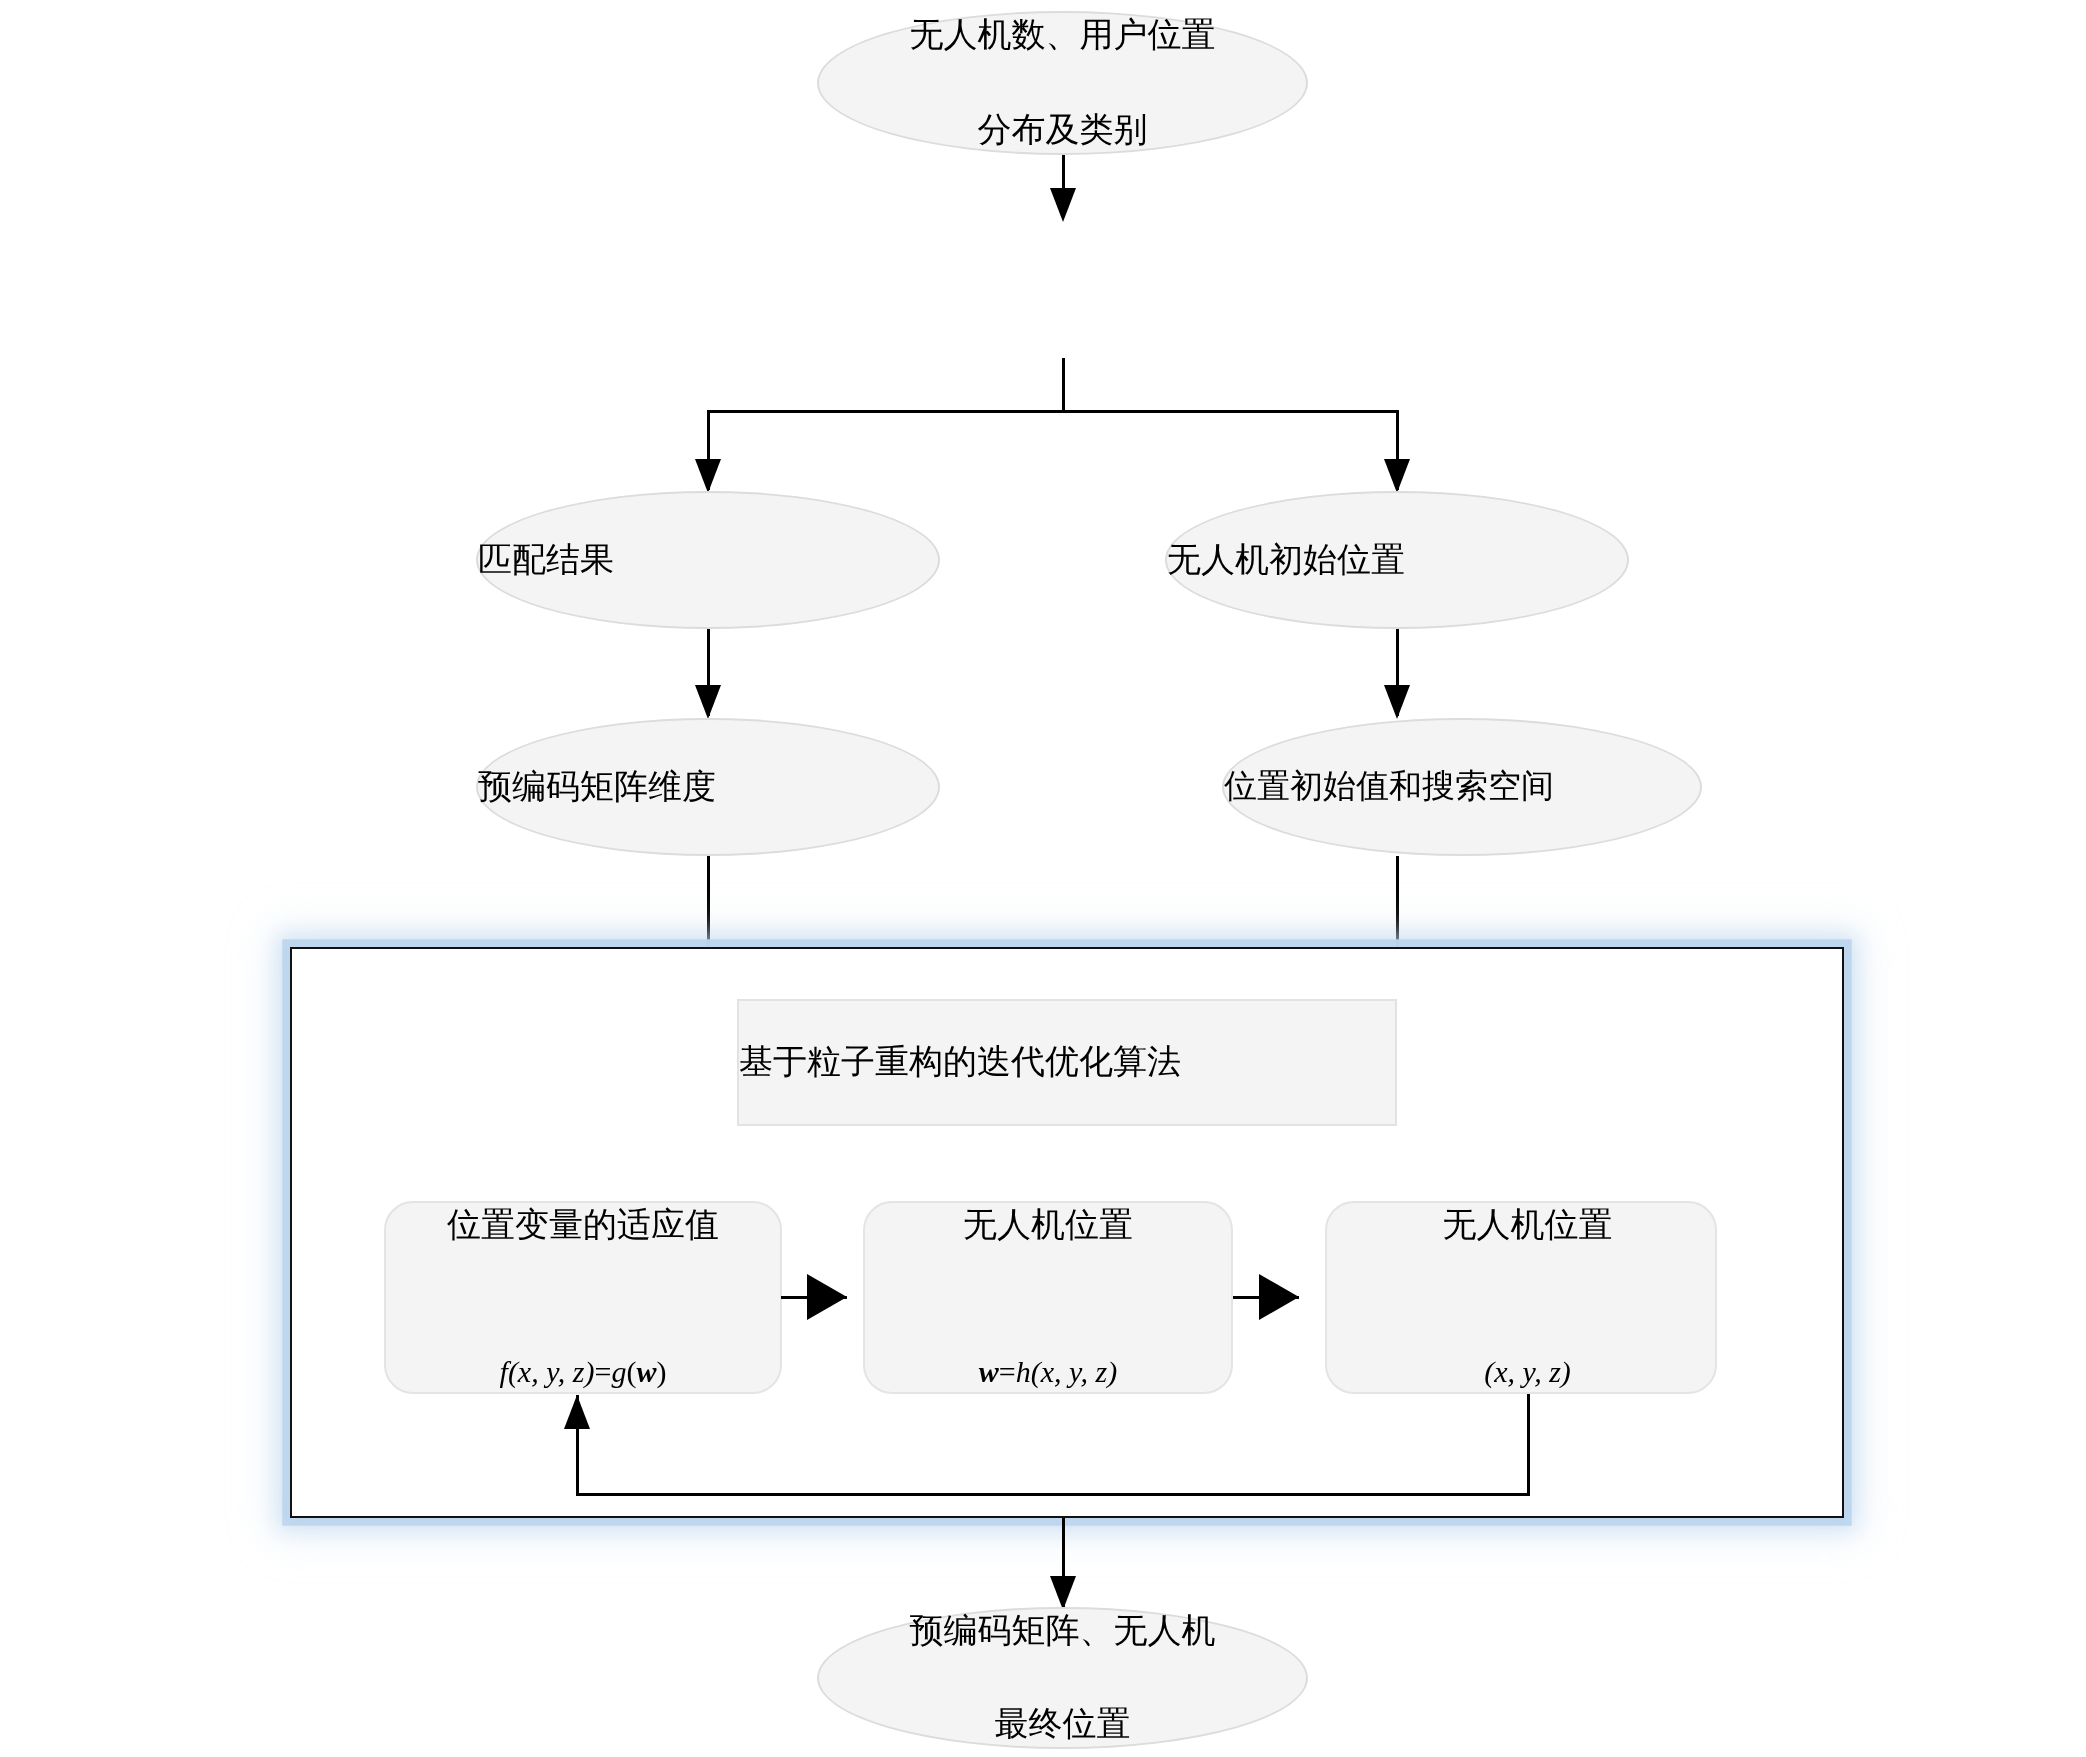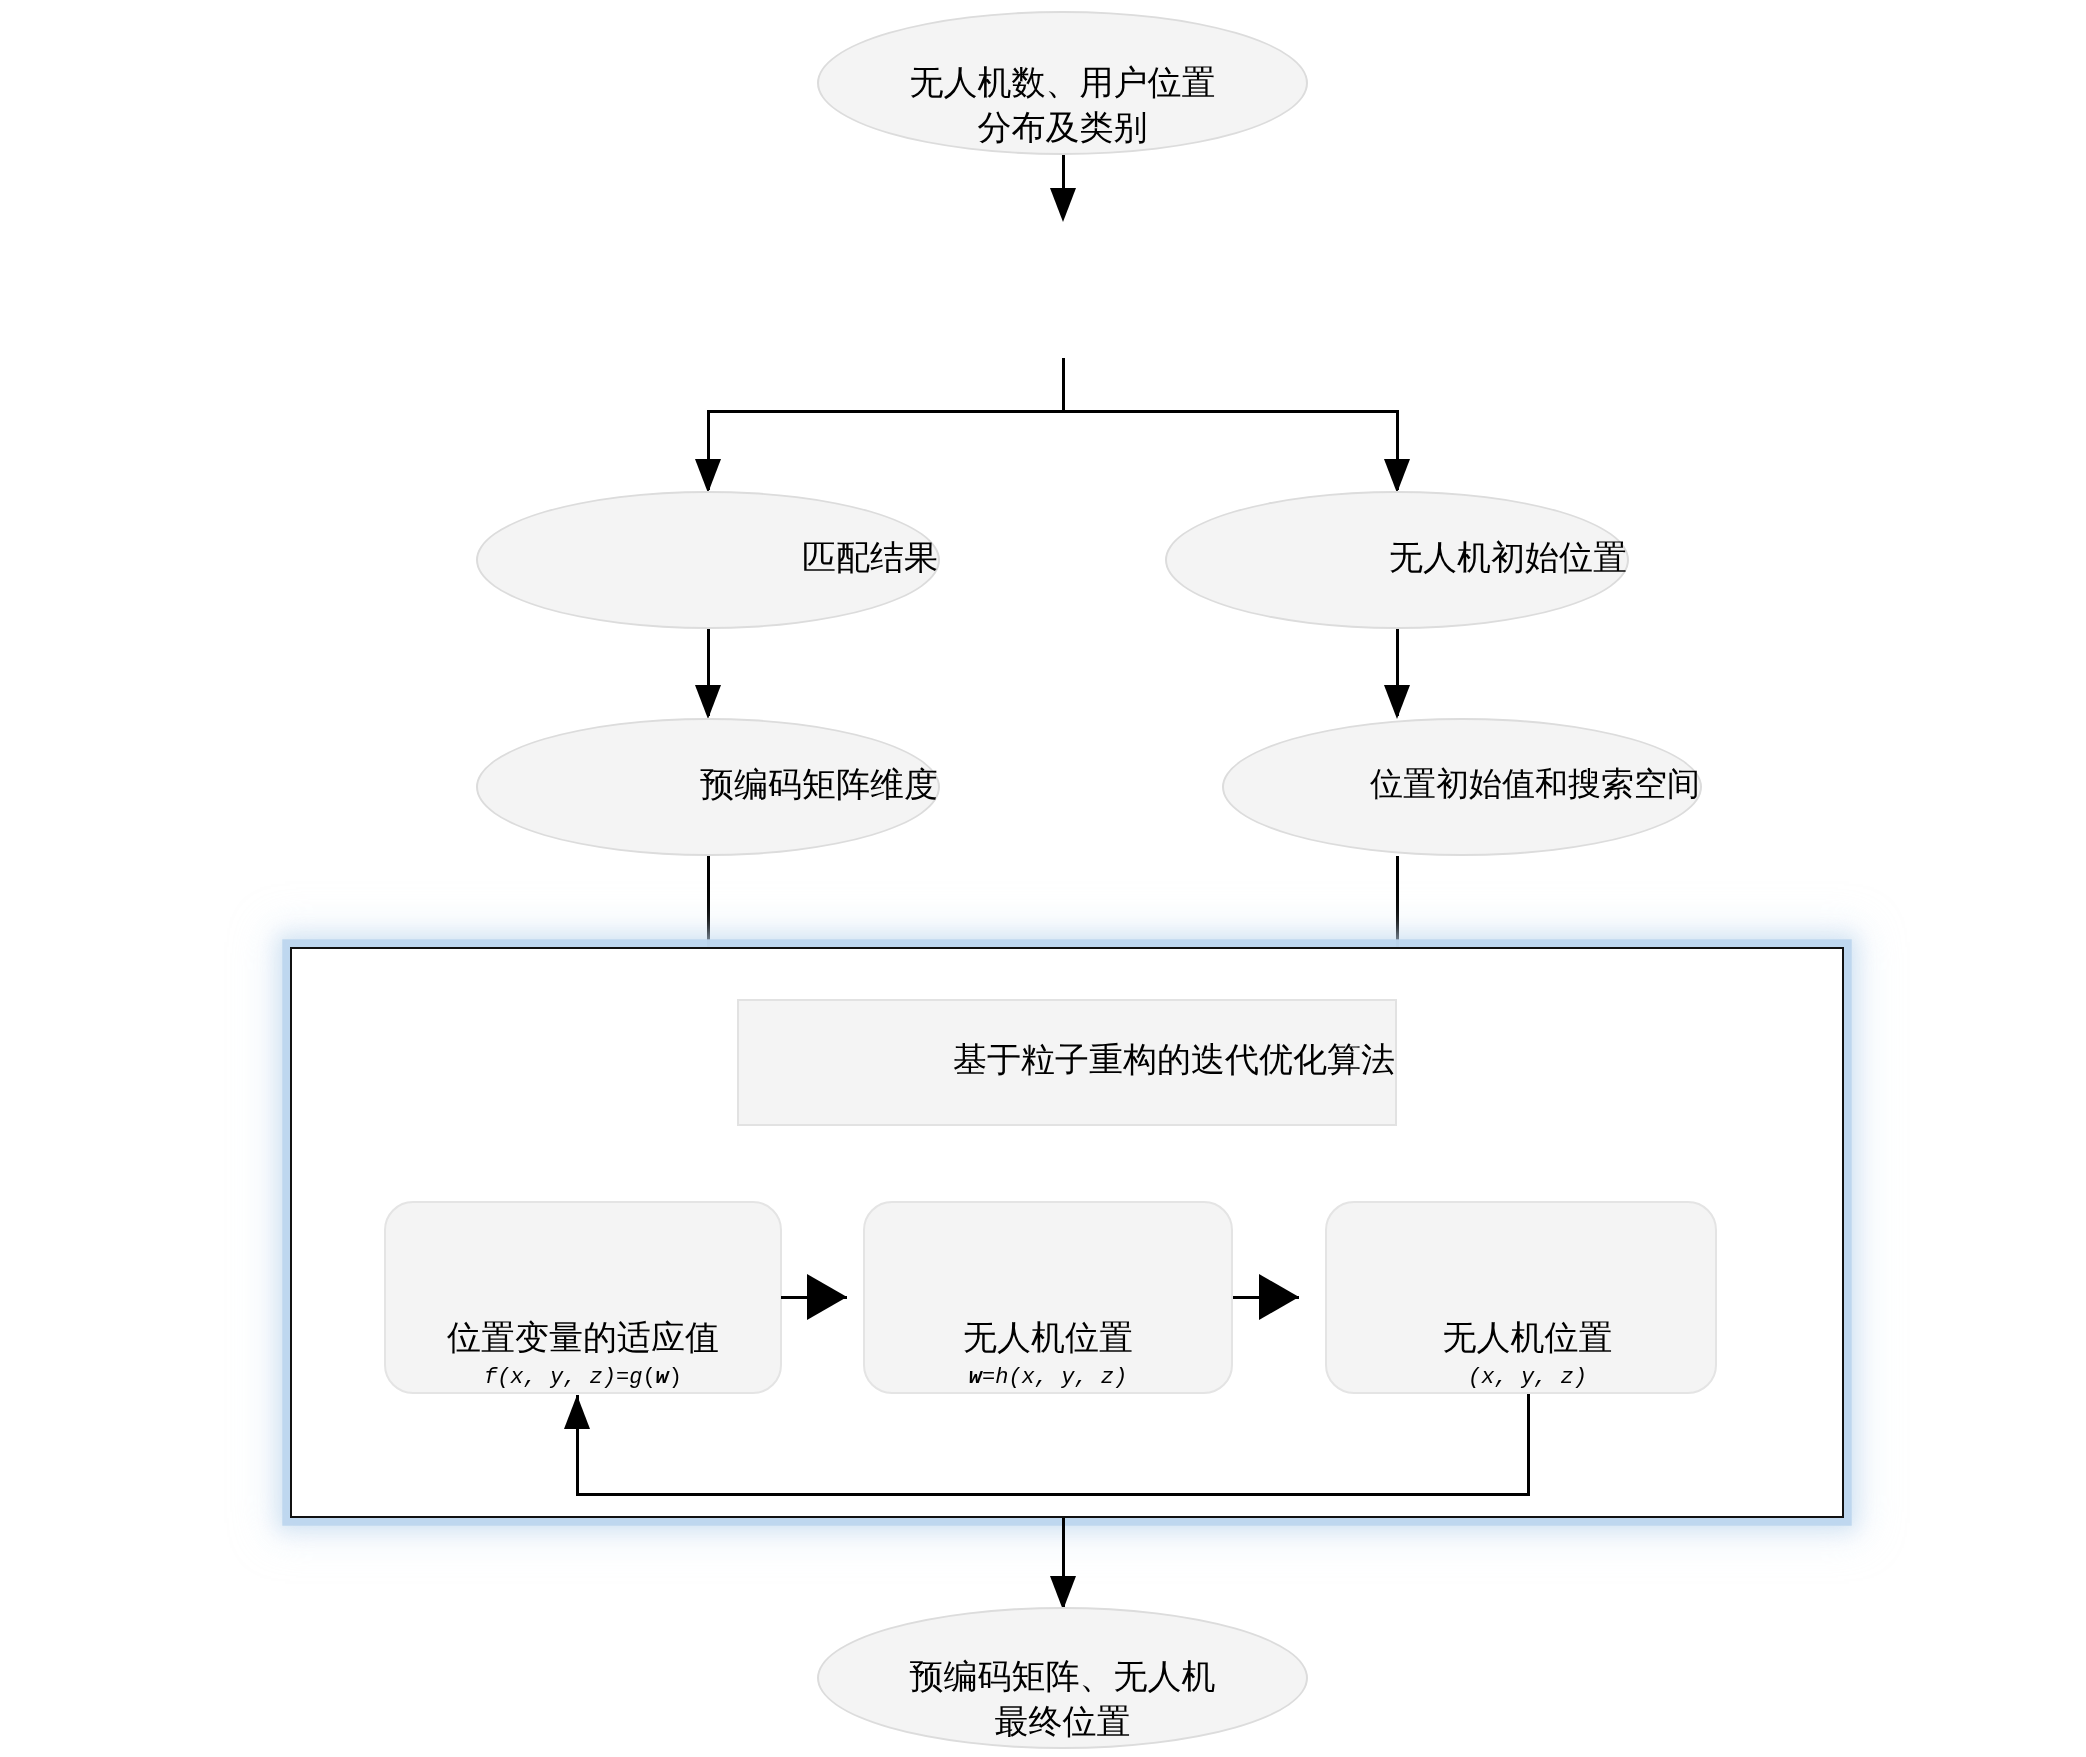--- a/index.html
+++ b/index.html
@@ -3,22 +3,22 @@
 <meta charset="utf-8">
 <style>
   html,body{margin:0;padding:0;background:#ffffff;}
   body{
     font-family:"Liberation Serif","DejaVu Serif",serif;
     width:2087px;height:1757px;position:relative;overflow:hidden;
   }
   #canvas{position:absolute;left:0;top:0;width:2087px;height:1757px;}
 
   .node{position:absolute;box-sizing:border-box;display:flex;
-        align-items:center;justify-content:flex-end;text-align:center;
-        color:#000000;line-height:1.32;font-family:Liberation Mono, monospace;}
+        align-items:center;justify-content:space-between;text-align:center;
+        color:#000000;line-height:1.32;}
 
   
   .ellipse{
     background:#f4f4f4;
     border:2.8px solid #dcdcdc;
     border-radius:50%;
   }
   
   .rect{
     background:#f4f4f4;
@@ -36,21 +36,21 @@
     background:#ffffff;
     border:2.8px solid #111111;
     box-shadow:0 0 0 7.7px rgba(189,214,238,.95),
                0 0 19px 12px rgba(189,214,238,.62),
                0 0 39px 19px rgba(205,224,243,.35);
   }
 
   .lbl{display:block;}
   .t-60{font-size:33px;}
   .t-62{font-size:34px;}
-  .formula{font-size:22px;font-style:italic;white-space:nowrap;}
+  .formula{font-size:30px;font-style:italic;white-space:nowrap;}
   .formula b{font-weight:bold;font-style:italic;}
   .upr{font-style:normal;}
 
   
   .ln{position:absolute;background:#000000;}
   .vln{width:2.8px;}
   .hln{height:2.8px;}
   .arrow-d{position:absolute;width:0;height:0;
     border-left:13.3px solid transparent;border-right:13.3px solid transparent;
     border-top:34px solid #000000;}

